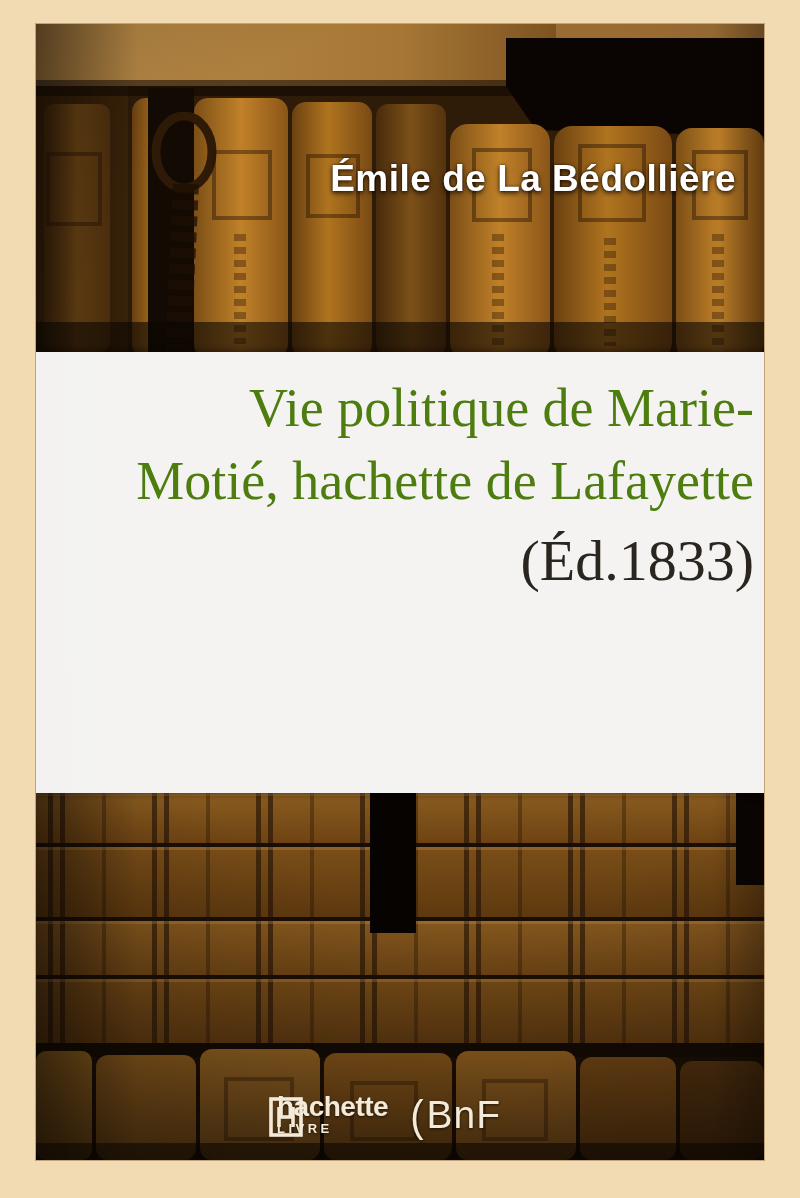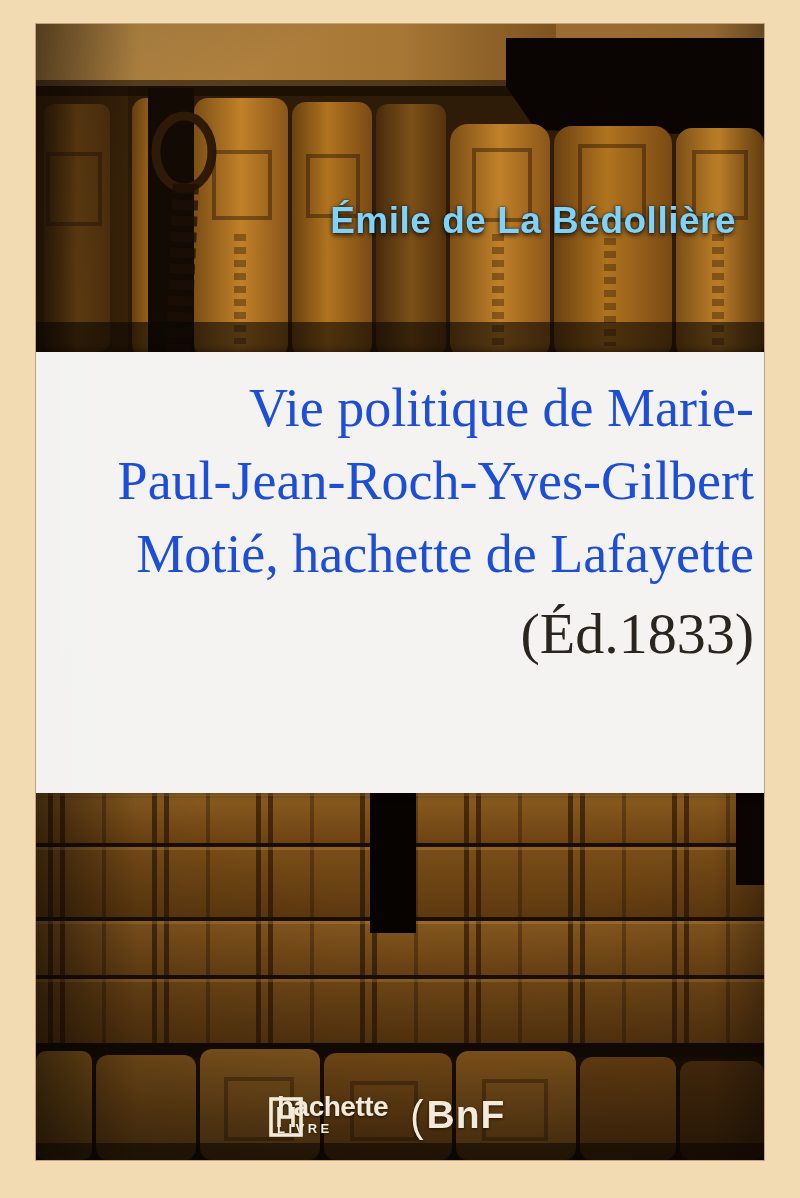--- a/index.html
+++ b/index.html
@@ -23,36 +23,35 @@
     background:
       radial-gradient(135% 95% at 60% 38%, rgba(0,0,0,0) 42%, rgba(10,5,1,.55) 100%),
       linear-gradient(90deg, rgba(8,4,0,.5) 0%, rgba(8,4,0,0) 14%),
       linear-gradient(270deg, rgba(8,4,0,.30) 0%, rgba(8,4,0,0) 7%),
       linear-gradient(0deg, rgba(8,4,0,.45) 0%, rgba(8,4,0,0) 10%);
   }
   .author{
     position:absolute;right:28px;top:134px;width:680px;
     text-align:right;
     font-size:37px;font-weight:bold;letter-spacing:.5px;
-    color:#7dd3fc;
+    color:#ffffff;
     text-shadow:0 2px 5px rgba(10,5,0,.85),0 0 2px rgba(10,5,0,.7);
     white-space:nowrap;
-    margin-top:42px;
   }
   .title-band{
     position:absolute;left:0;top:328px;width:728px;height:441px;
     background:rgba(255,255,254,.95);
     box-shadow:0 -2px 6px rgba(20,10,2,.35), 0 2px 6px rgba(20,10,2,.35);
   }
   .title{
     margin:20px 10px 0 8px;
     text-align:right;
     font-family:"Liberation Serif","DejaVu Serif",serif;
     font-size:54px;line-height:73px;
-    color:#1d4ed8;
+    color:#4d7c0f;
   }
   .title .tl{display:block;white-space:nowrap;}
   .edition{
     margin:14px 10px 16px 8px;
     text-align:right;
     font-family:"Liberation Serif","DejaVu Serif",serif;
     font-size:58px;line-height:1;
     color:#2b2520;
   }
   .logos{
@@ -63,21 +62,21 @@
   .hachette{display:flex;align-items:flex-start;}
   .hachette-mark{margin-top:3px;}
   .h-text{margin-left:8px;display:flex;flex-direction:column;}
   .h-name{font-size:28px;font-weight:bold;letter-spacing:-.5px;line-height:26px;
           text-shadow:0 1px 3px rgba(10,5,0,.7);}
   .h-imprint{font-size:13px;font-weight:bold;letter-spacing:3.5px;line-height:15px;margin-top:1px;
           text-shadow:0 1px 3px rgba(10,5,0,.7);}
   .bnf{margin-left:22px;display:flex;align-items:flex-start;line-height:42px;
        text-shadow:0 1px 3px rgba(10,5,0,.7);}
   .bnf-paren{font-size:40px;font-weight:400;transform:scaleY(1.12);display:inline-block;}
-  .bnf-name{font-size:39px;font-weight:bold;letter-spacing:1px;margin-left:3px;}
+  .bnf-name{font-size:39px;font-weight:normal;letter-spacing:1px;margin-left:3px;}
 </style>
 </head>
 <body>
 
 <div class="cover">
   <div class="photo">
 
     <svg class="books-top" width="728" height="328" viewBox="0 0 728 328">
       <defs>
         <linearGradient id="beamG" x1="0" y1="0" x2="1" y2="0">
@@ -205,21 +204,20 @@
       <rect x="0" y="350" width="728" height="17" fill="rgba(8,4,0,.55)"></rect>
     </svg>
 
     <div class="vignette"></div>
 
     <div class="author">Émile de La Bédollière</div>
 
     <div class="title-band">
       <div class="title">
         <span class="tl">Vie politique de Marie-</span>
-        <span class="tl">Paul-Jean-Roch-Yves-Gilbert</span>
         <span class="tl">Motié, hachette de Lafayette</span>
       </div>
       <div class="edition">(Éd.1833)</div>
     </div>
 
     <div class="logos">
       <div class="hachette">
         <svg class="hachette-mark" width="34" height="40" viewBox="0 0 34 40" fill="none" stroke="#f3ead9" stroke-width="3.6">
           <rect x="2" y="2" width="30" height="36"></rect>
           <path d="M10 10 L10 30"></path>

